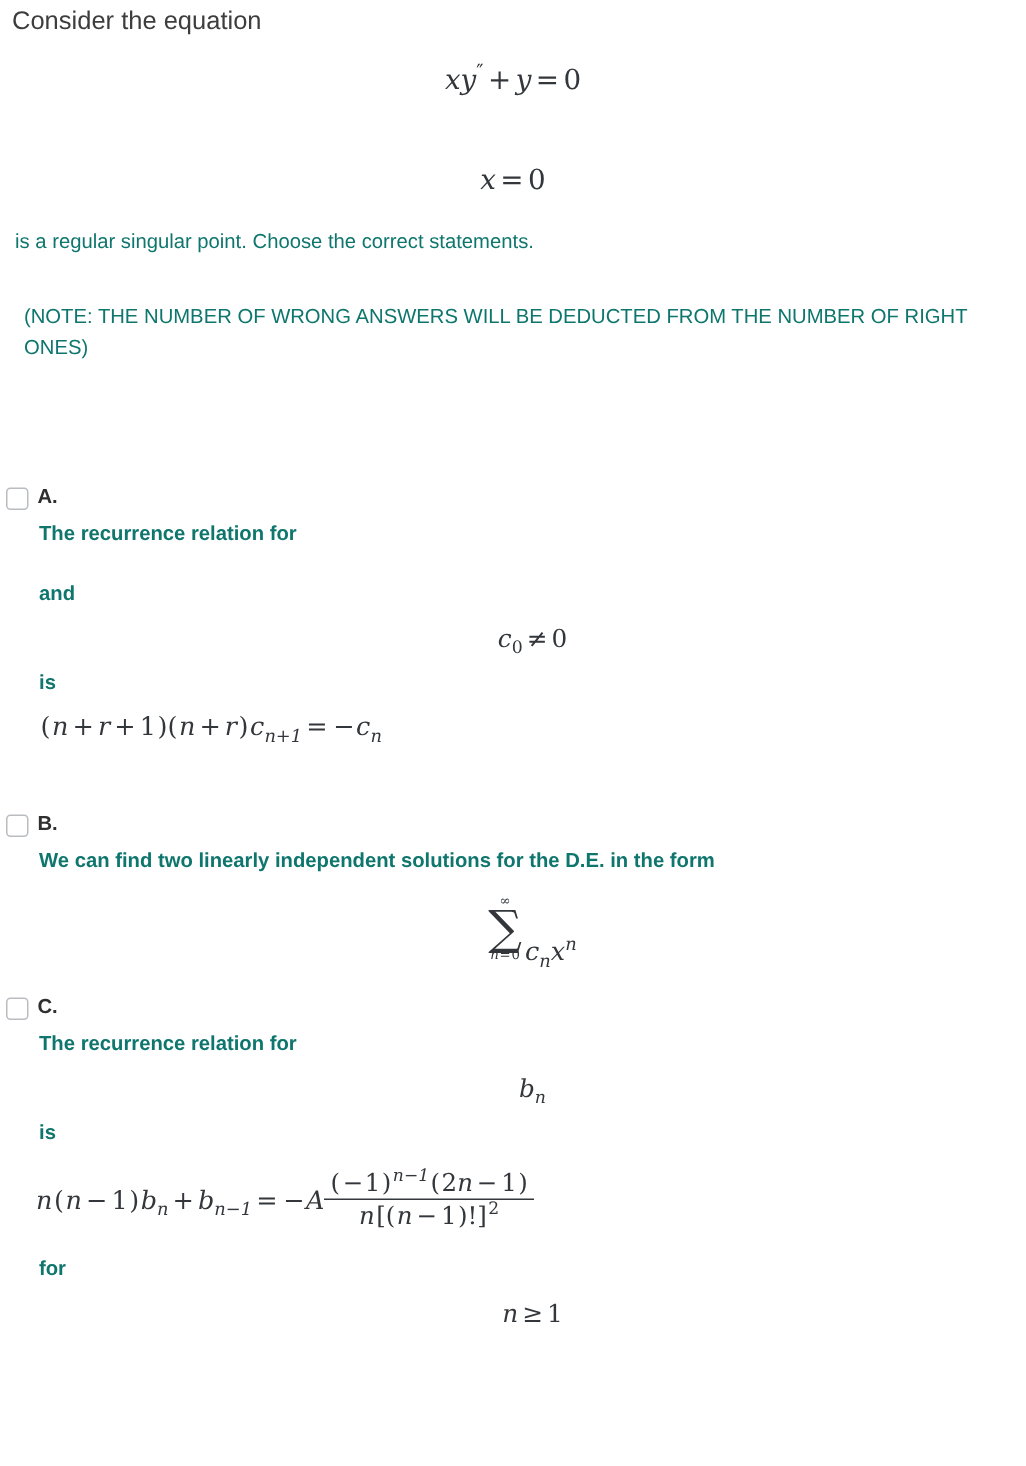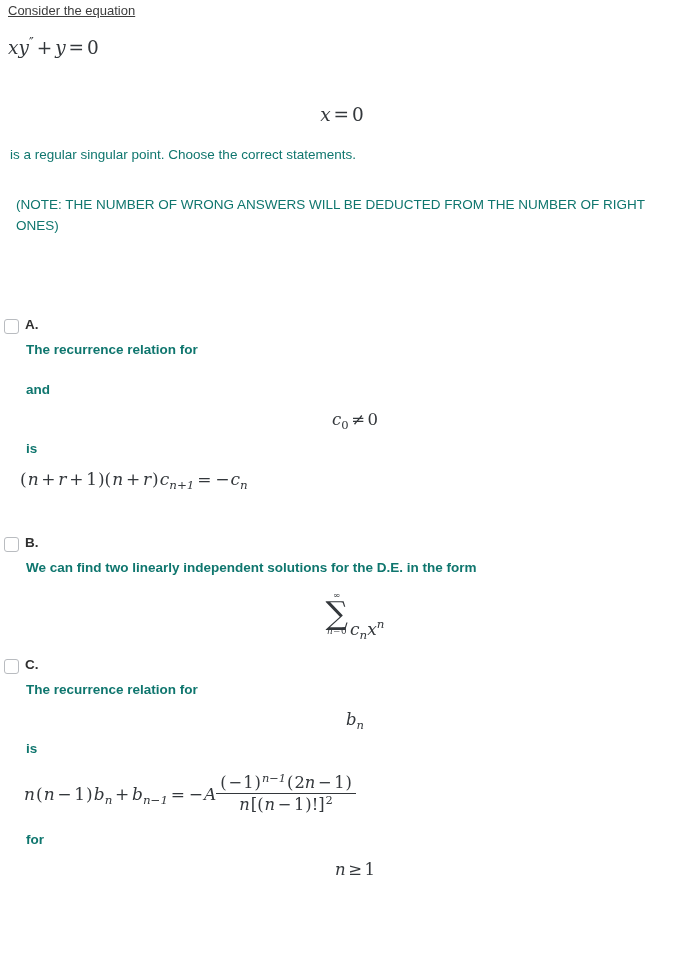--- a/index.html
+++ b/index.html
@@ -22,25 +22,24 @@
     height: 977px;
     box-sizing: border-box;
     padding: 0;
   }
 
   
   .stem {
     padding: 0 8px;
   }
   .stem-line {
-    font-size: 13px;
+    font-size: 17px;
     line-height: 1.5;
     color: #3d3d3d;
     margin: 0;
-    text-decoration: underline;
   }
   .stem-line.first { padding-top: 1px; }
   .stem-note {
     font-size: 13.5px;
     line-height: 1.55;
     color: #0f766e;
     margin: 8px;
     padding-top: 22px;
     padding-right: 14px;
   }
@@ -68,21 +67,21 @@
     font-style: italic;
     line-height: 0;
   }
   sup.msn { font-size: 0.70em; font-style: normal; line-height: 0; }
   sub.msn { font-size: 0.70em; font-style: normal; line-height: 0; }
   .math-display {
     display: block;
     font-size: 16.5px;
   }
 
-  .eq-main { font-size: 18.5px; text-align: left; }
+  .eq-main { font-size: 18.5px; text-align: center; }
   .eq-x0   { font-size: 18.5px; text-align: center; }
 
   
   .frac {
     display: inline-block;
     vertical-align: -0.62em;
     text-align: center;
     font-size: 0.96em;
   }
   .frac .num {
@@ -229,21 +228,21 @@
 
         <div class="spacer-s"></div>
         <div class="opt-math-center math math-display">
           <span class="mi">c</span><sub class="msn">0</sub><span class="mo">≠</span><span class="mn">0</span>
         </div>
 
         <div class="spacer-s"></div>
         <p class="opt-text">is</p>
 
         <div class="spacer-s"></div>
-        <div class="opt-math-left math" style="font-size:17px; margin-left:-26px; padding-left:19px;">
+        <div class="opt-math-left math" style="font-size:17px; margin-left:-26px; padding-left:26px;">
           <span class="mo-tight">(</span><span class="mi">n</span><span class="mo">+</span><span class="mi">r</span><span class="mo">+</span><span class="mn">1</span><span class="mo-tight">)(</span><span class="mi">n</span><span class="mo">+</span><span class="mi">r</span><span class="mo-tight">)</span><span class="mi">c</span><sub class="ms">n+1</sub><span class="mo">=</span><span class="mo-tight">−</span><span class="mi">c</span><sub class="ms">n</sub>
         </div>
       </div>
     </div>
 
     <div style="height:46px"></div>
 
     <div class="option">
       <div class="option-head">
         <div class="checkbox"></div>

